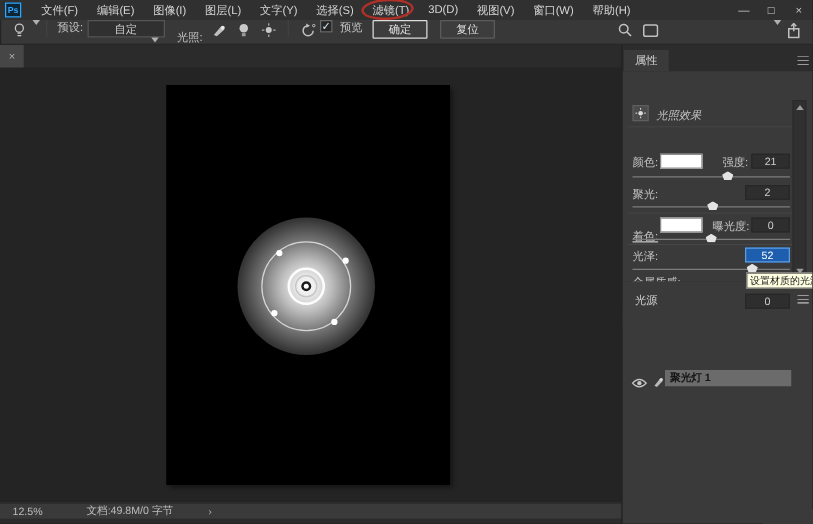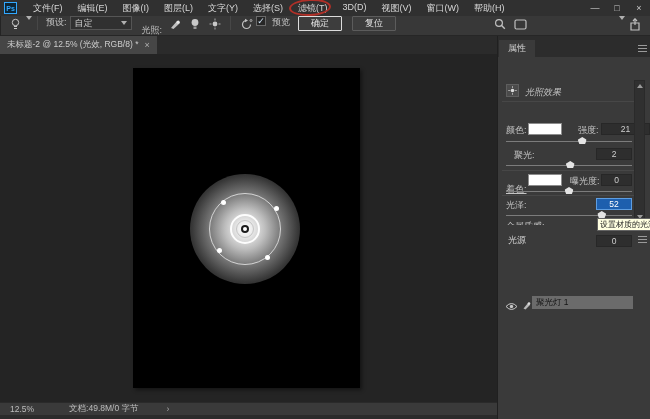--- a/index.html
+++ b/index.html
@@ -11,21 +11,21 @@
   .ps-logo { width:13px; height:12px; margin-left:4px; background:#0d2636; border:1px solid #31a8ff; color:#31a8ff; font-size:7px; font-weight:bold; display:flex; align-items:center; justify-content:center; }
   .menus { display:flex; margin-left:10px; gap:3px; }
   .menu-item { color:#d6d6d6; font-size:9px; padding:1px 6px; position:relative; white-space:nowrap; }
   .annot { position:absolute; left:-3px; top:-2px; width:42px; height:17px; border:2px solid #b03028; border-radius:50%; transform:rotate(-3deg); pointer-events:none; }
   .win-controls { margin-left:auto; display:flex; }
   .win-btn { color:#c8c8c8; font-size:9px; width:22px; text-align:center; line-height:15px; }
   
   .optionsbar { left:1px; top:16px; width:650px; height:20px; background:#383838; border-bottom:1px solid #262626; display:flex; align-items:flex-start; font-size:9px; color:#c8c8c8; z-index:25; }
   .sep { width:1px; height:14px; background:#2a2a2a; border-right:1px solid #474747; margin:0 5px; }
   .opt-label { color:#c2c2c2; margin:0 3px; white-space:nowrap; }
-  .dropdown { background:#303030; border:1px solid #555; height:14px; display:flex; align-items:center; padding:0 4px; min-width:62px; color:#d0d0d0; }
+  .dropdown { background:#303030; border:1px solid #555; height:14px; display:flex; align-items:center; padding:0 4px; min-width:62px; color:#d0d0d0;flex-direction:column; }
   .chev { width:0; height:0; border-left:3px solid transparent; border-right:3px solid transparent; border-top:4px solid #b0b0b0; margin-left:auto; }
   .icon-btn { display:inline-flex; align-items:center; justify-content:center; width:16px; height:16px; margin:0 2px; }
   .checkbox { width:10px; height:10px; background:#262626; border:1px solid #6a6a6a; color:#cfe2f4; font-size:9px; line-height:9px; text-align:center; margin-right:3px; }
   .btn { height:15px; font-size:9px; color:#e2e2e2; background:#3d3d3d; display:flex; align-items:center; justify-content:center; padding:0 12px; margin:0 5px; }
   .btn.primary { border:1px solid #dcdcdc; border-radius:1px; }
   .btn.plain { border:1px solid #5c5c5c; border-radius:1px; }
   
   .tabbar { left:0; top:36px; width:497px; height:18px; background:#2b2b2b; display:flex; z-index:20; }
   .doc-tab { background:#464646; color:#cccccc; font-size:8.5px; display:flex; align-items:center; padding:0 7px; gap:6px; white-space:nowrap; }
   .doc-tab .close { color:#b0b0b0; font-size:9px; }
@@ -163,21 +163,20 @@
     <svg width="12" height="13" viewBox="0 0 12 13">
       <path d="M2 5 H10 V12 H2 Z" fill="none" stroke="#c0c0c0" stroke-width="1.2"></path>
       <line x1="6" y1="1" x2="6" y2="7" stroke="#c0c0c0" stroke-width="1.2"></line>
       <path d="M4 3 L6 0.8 L8 3" fill="none" stroke="#c0c0c0" stroke-width="1.2"></path>
     </svg>
   </span>
 </div>
 
 <div class="abs tabbar">
   <div class="doc-tab">
-    <span>未标题-2 @ 12.5% (光效, RGB/8) *</span>
     <span class="close">×</span>
   </div>
 </div>
 
 <div class="abs canvas-area">
   <div class="document">
     <div class="glow"></div>
     <div class="outer-ring"></div>
     <div class="ring1"></div>
     <div class="ring2"></div>
@@ -215,27 +214,27 @@
         </g>
       </svg>
     </div>
     <span class="row-label" style="left:27px; top:29px;font-style:italic;">光照效果</span>
     <div class="divider" style="top:44px;"></div>
 
 
     <span class="row-label" style="left:8px; top:67px;">颜色:</span>
     <div class="swatch" style="left:30px; top:66px;"></div>
     <span class="row-label" style="left:80px; top:67px;">强度:</span>
-    <div class="val" style="left:103px; top:66px; width:49px;">21</div>
+    <div class="val" style="left:103px; top:66px; width:31px;">21</div>
     <div class="slider" style="top:80px;">
         <i class="track"></i>
         <i class="thumb" style="left: 60.5%;"></i>
       </div>
 
-    <span class="row-label" style="left:16px; top:92px;">聚光:</span>
+    <span class="row-label" style="left:8px; top:92px;">聚光:</span>
     <div class="val" style="left:98px; top:91px;">2</div>
     <div class="slider" style="top:104px;">
         <i class="track"></i>
         <i class="thumb" style="left: 51%;"></i>
       </div>
 
     <div class="divider" style="top:113px;"></div>
 
     <span class="row-label" style="left:8px; top:126px;text-decoration:underline;">着色:</span>
     <div class="swatch" style="left:30px; top:117px;"></div>
@@ -273,21 +272,21 @@
   </div>
 
   <div class="scrollcol">
     <span class="tri-up"></span>
     <span class="tri-down"></span>
   </div>
 
   <div class="ptab" style="left:1px; top:196px; width:36px; height:16px;">光源</div>
   <div class="pmenu" style="left:140px; top:200px;"></div>
   <div class="pbody" style="top:212px; height:171px;">
-    <div style="position:absolute; left:0; top:50px; width:153px; height:14px;">
+    <div style="position:absolute; left:0; top:50px; width:153px; height:14px;font-weight:bold;">
       <span class="icon-btn" style="position:absolute; left:3px; top:0;">
         <svg width="13" height="9" viewBox="0 0 13 9">
           <path d="M1 4.5 Q6.5 -1.5 12 4.5 Q6.5 10.5 1 4.5 Z" fill="none" stroke="#c8c8c8" stroke-width="1"></path>
           <circle cx="6.5" cy="4.5" r="1.7" fill="#c8c8c8"></circle>
         </svg>
       </span>
       <span class="icon-btn" style="position:absolute; left:19px; top:-1px;">
         <svg width="10" height="10" viewBox="0 0 10 10">
           <path d="M1.5 8.5 L6 3 L8 5 L3.5 9.5 Z" fill="#b8b8b8"></path>
           <circle cx="7" cy="3.6" r="1.3" fill="#dedede"></circle>

